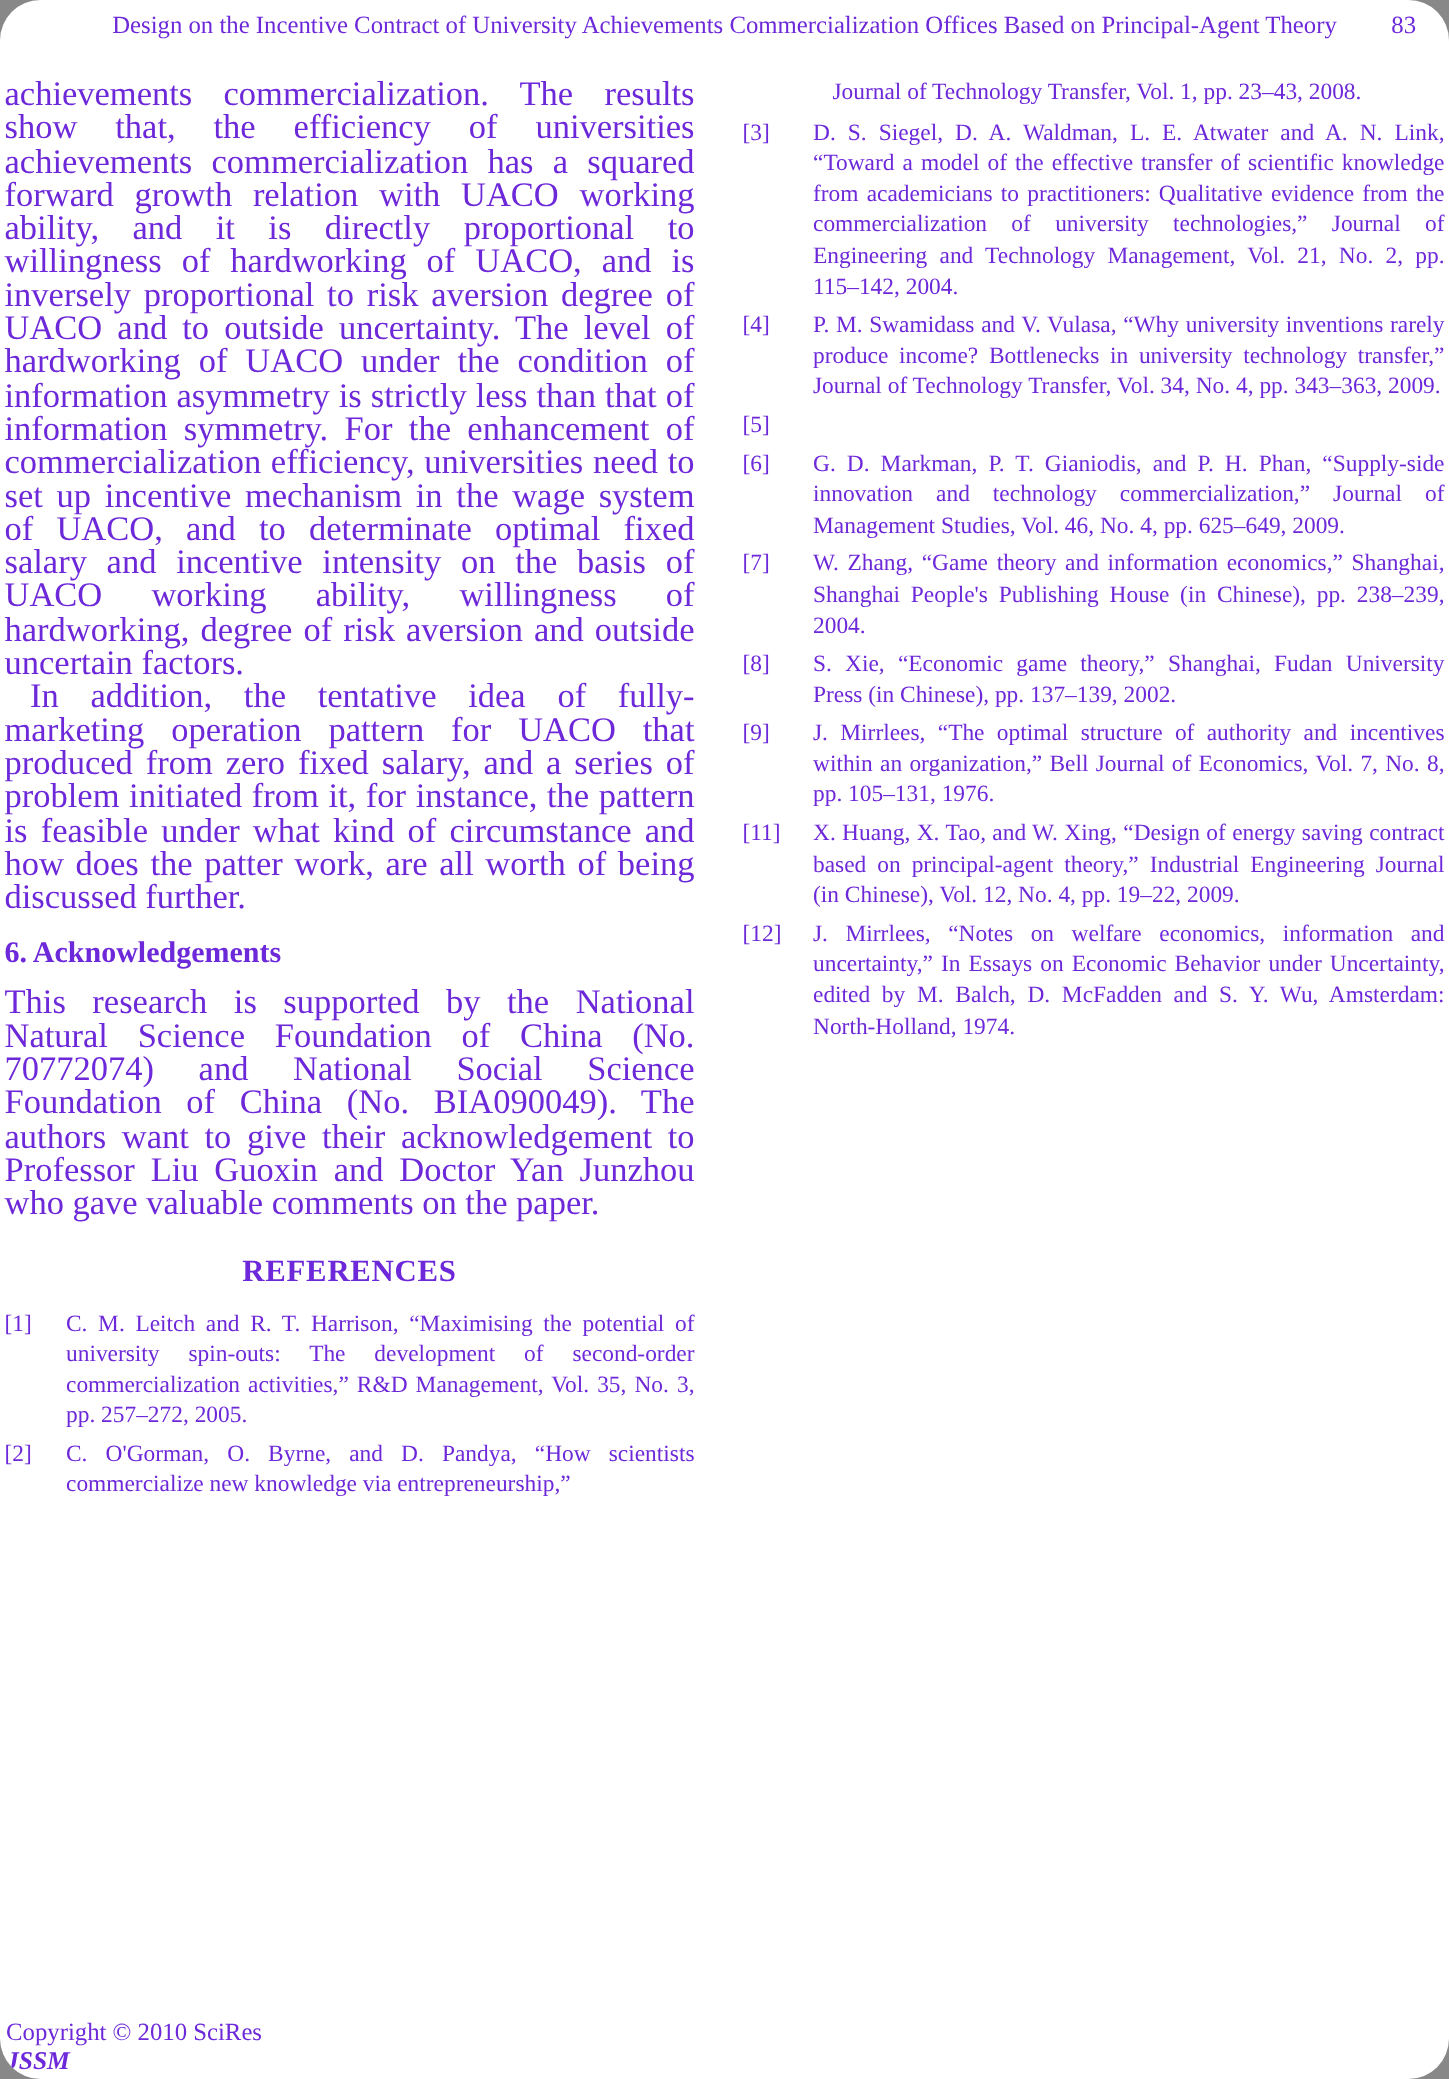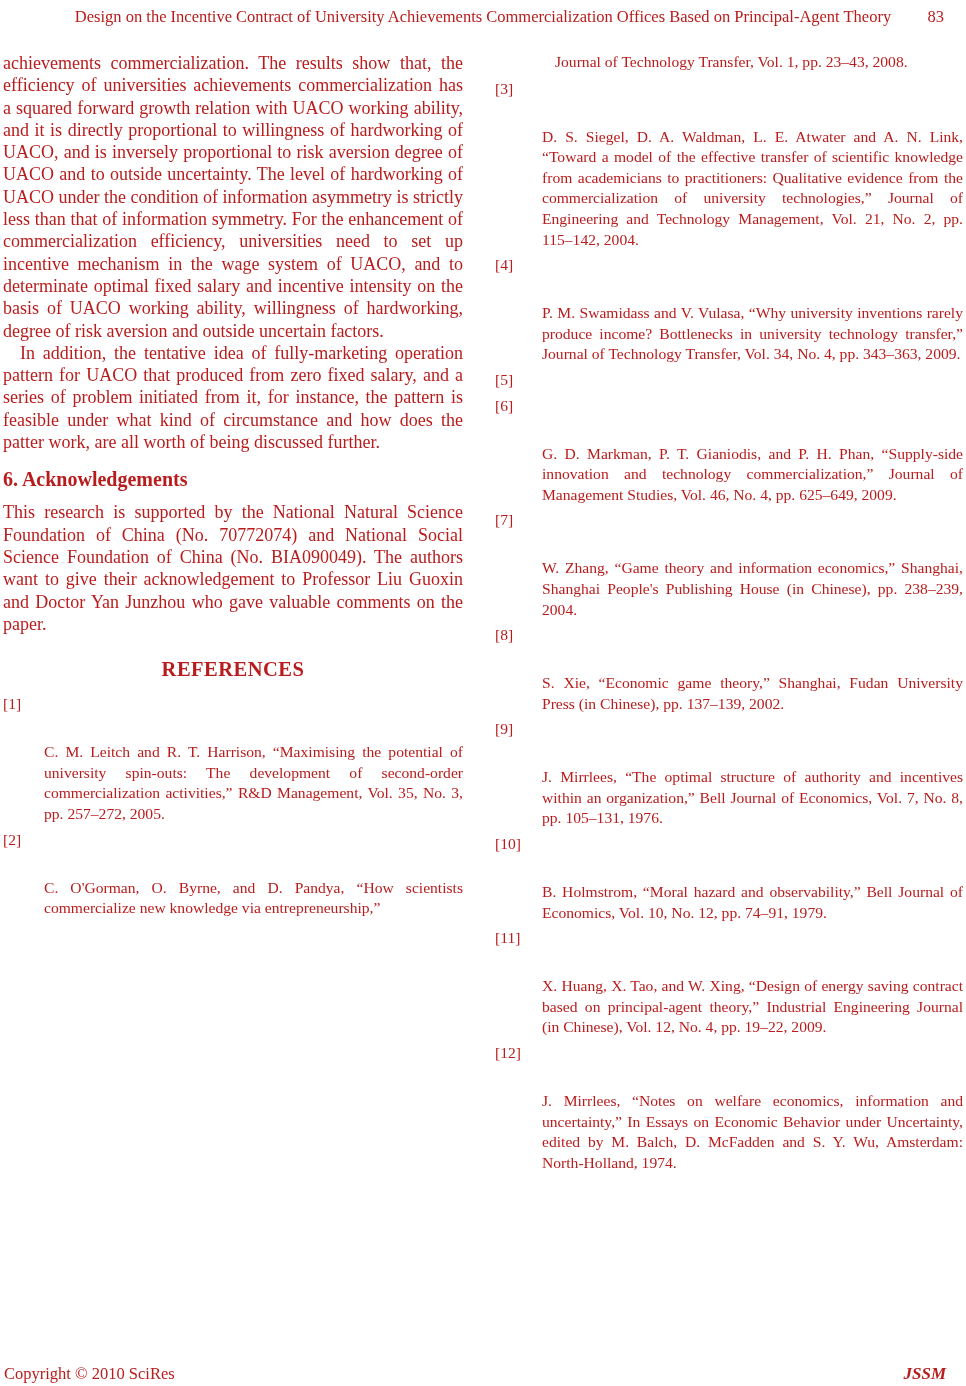--- a/index.html
+++ b/index.html
@@ -3,23 +3,24 @@
 <meta charset="utf-8">
 <style>
   * { margin: 0; padding: 0; box-sizing: border-box; }
   html, body { background: #888; }
   .page {
     position: relative;
     width: 966px;
     height: 1386px;
     margin: 0 auto;
     background: #ffffff;
-    color: #b91c1c;
+    color: #6d28d9;
     font-family: "Liberation Serif", "DejaVu Serif", serif;
     overflow: hidden;
+    border-radius: 27px;
   }
   
   .header {
     position: absolute;
     top: 7px; left: 0; right: 0;
     height: 20px;
     font-size: 16.5px;
     line-height: 20px;
   }
   .header-title {
@@ -35,21 +36,21 @@
   
   .columns {
     position: absolute;
     top: 52px; left: 3px; right: 3px;
     display: flex;
     gap: 32px;
   }
   .col-left  { width: 460px; flex: 0 0 460px; }
   .col-right { width: 468px; flex: 0 0 468px; }
   .body-text {
-    font-size: 18px;
+    font-size: 23px;
     line-height: 22.3px;
     text-align: justify;
   }
   .indented { text-indent: 17px; }
   .ack-heading {
     margin: 15px 0 10px 0;
     font-size: 20px;
     font-weight: bold;
     font-family: "Liberation Serif", "DejaVu Serif", serif;
   }
@@ -62,36 +63,37 @@
   }
   .ref-list { display: block; }
   .ref-item {
     display: flex;
     font-size: 15.6px;
     line-height: 20.6px;
     margin-bottom: 5px;
   }
   .col-left .ref-label  { flex: 0 0 41px; }
   .col-right .ref-label { flex: 0 0 47px; }
-  .ref-text { flex: 1 1 auto; text-align: justify; margin-top: 48px; }
+  .ref-text { flex: 1 1 auto; text-align: justify; }
   .ref-continuation {
     margin-left: 60px;
     font-size: 15.6px;
     line-height: 20.6px;
     margin-bottom: 6px;
   }
   
   .footer {
     position: absolute;
     left: 4px; right: 20px; bottom: 3px;
     display: flex;
     justify-content: space-between;
     align-items: baseline;
     font-size: 16.5px;
     line-height: 19px;
+    flex-direction: column;
   }
   .journal-mark {
     font-weight: bold;
     font-style: italic;
     font-size: 17px;
   }
 </style>
 </head>
 <body>
 
@@ -146,24 +148,20 @@
           </div>
           <div class="ref-item">
             <span class="ref-label">[8]</span>
             <span class="ref-text">S. Xie, “Economic game theory,” Shanghai, Fudan University Press (in Chinese), pp. 137–139, 2002.</span>
           </div>
           <div class="ref-item">
             <span class="ref-label">[9]</span>
             <span class="ref-text">J. Mirrlees, “The optimal structure of authority and incentives within an organization,” Bell Journal of Economics, Vol. 7, No. 8, pp. 105–131, 1976.</span>
           </div>
           <div class="ref-item">
-            <span class="ref-label">[10]</span>
-            <span class="ref-text">B. Holmstrom, “Moral hazard and observability,” Bell Journal of Economics, Vol. 10, No. 12, pp. 74–91, 1979.</span>
-          </div>
-          <div class="ref-item">
             <span class="ref-label">[11]</span>
             <span class="ref-text">X. Huang, X. Tao, and W. Xing, “Design of energy saving contract based on principal-agent theory,” Industrial Engineering Journal (in Chinese), Vol. 12, No. 4, pp. 19–22, 2009.</span>
           </div>
           <div class="ref-item">
             <span class="ref-label">[12]</span>
             <span class="ref-text">J. Mirrlees, “Notes on welfare economics, information and uncertainty,” In Essays on Economic Behavior under Uncertainty, edited by M. Balch, D. McFadden and S. Y. Wu, Amsterdam: North-Holland, 1974.</span>
           </div>
         </div>
     </div>
 

